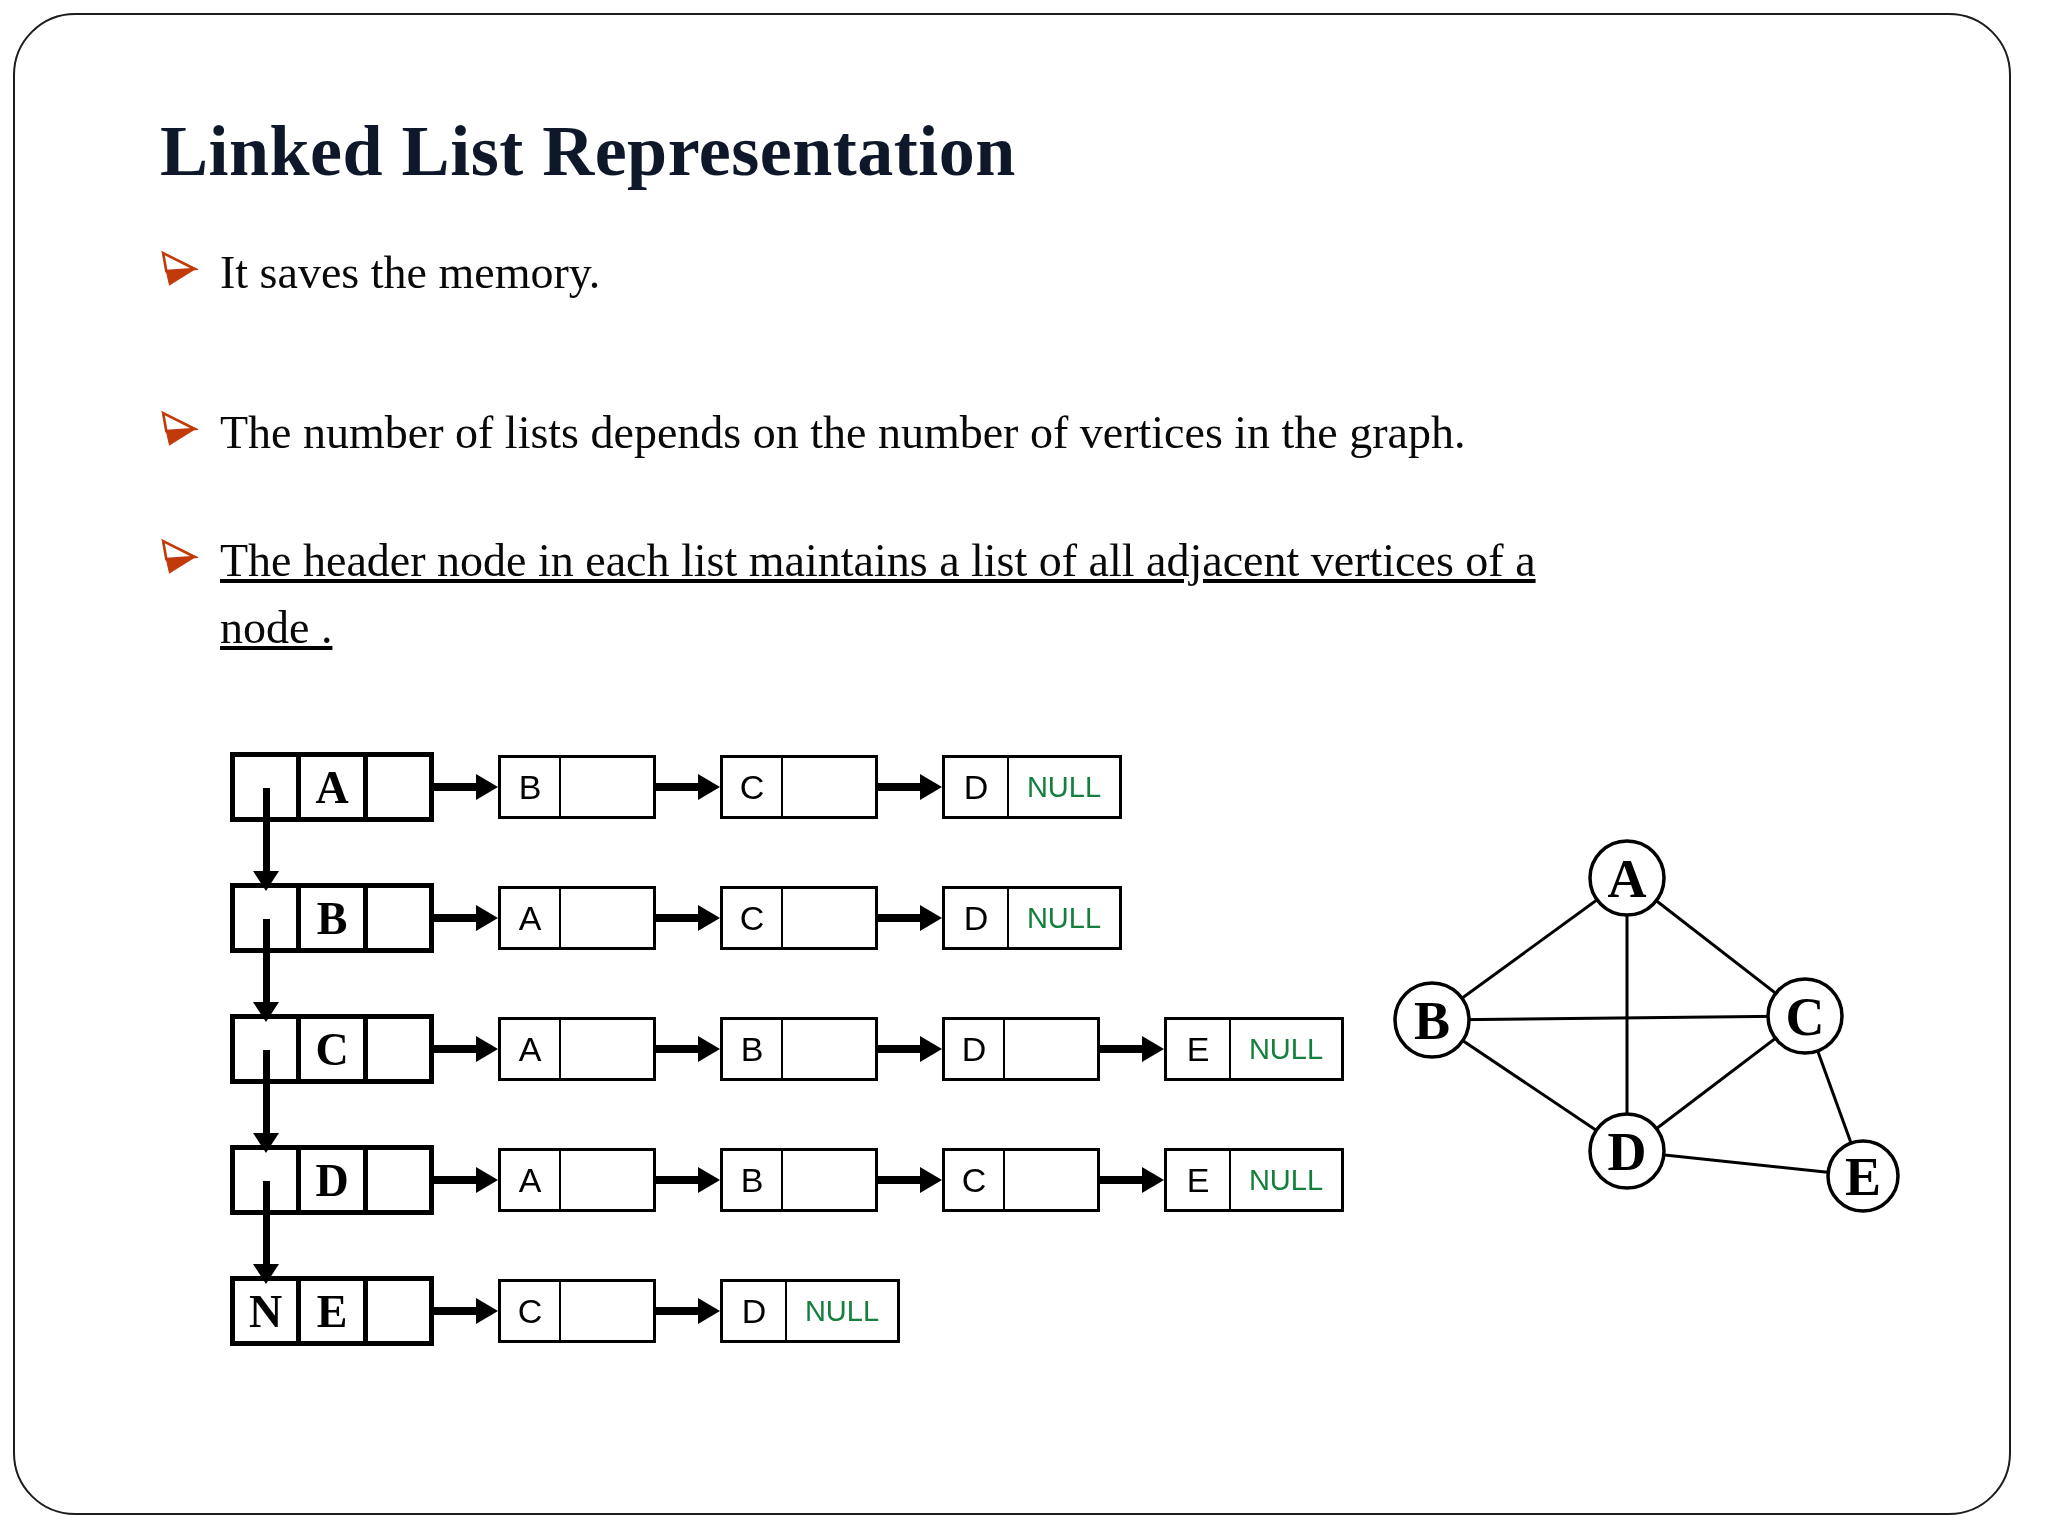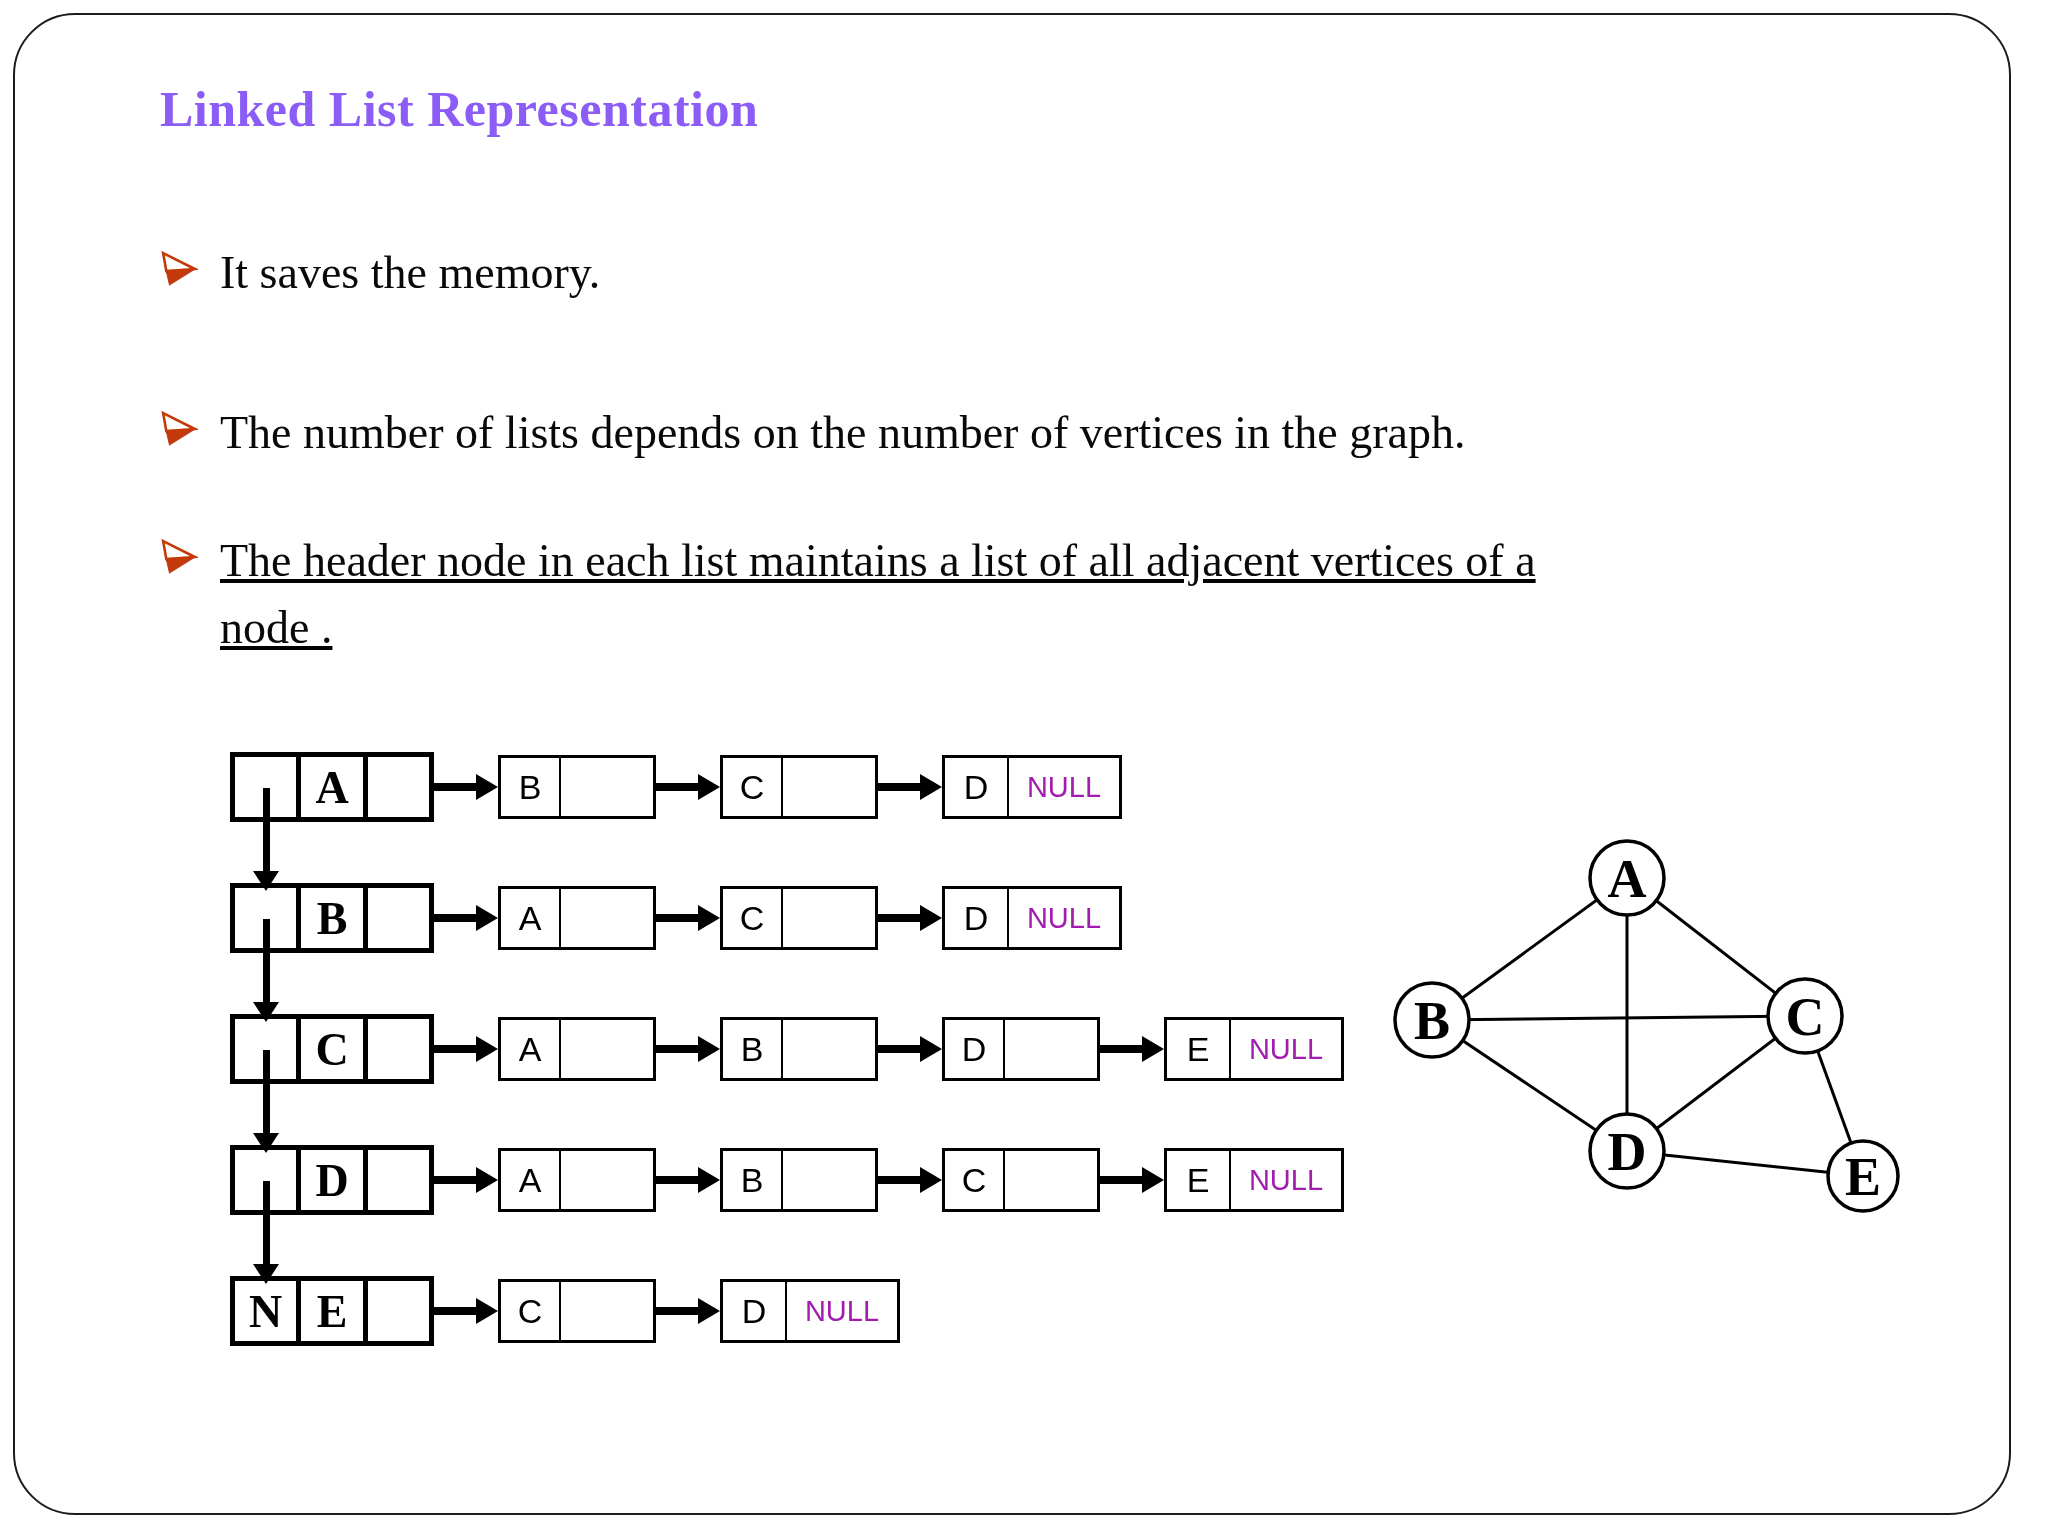--- a/index.html
+++ b/index.html
@@ -7,22 +7,22 @@
     width:2048px;height:1536px;position:relative;background:#ffffff;
     font-family:"Liberation Serif", serif;overflow:hidden;
   }
   
   .frame{
     position:absolute;left:13px;top:13px;right:37px;bottom:21px;
     border:2px solid #1c1c1c;border-radius:62px;pointer-events:none;
   }
   
   .title{
-    position:absolute;left:160px;top:80px;
-    font-size:50px;font-weight:bold;color:#8b5cf6;letter-spacing:.5px;
+    position:absolute;left:160px;top:110px;
+    font-size:72px;font-weight:bold;color:#0f172a;letter-spacing:.5px;
   }
   
   .bullet{position:absolute;left:160px;display:flex;align-items:flex-start;}
   .bullet .marker{flex:none;margin-top:10px;margin-right:22px;}
   .bullet .btext{
     font-size:46px;color:#090909;line-height:1.45;max-width:1720px;
   }
   
   .ll-row{position:absolute;left:230px;height:70px;display:flex;align-items:center;}
   .hdr{
@@ -40,21 +40,21 @@
     content:'';position:absolute;left:42px;top:1px;width:0;height:0;
     border-left:22px solid #000;border-top:13px solid transparent;border-bottom:13px solid transparent;
   }
   .node{
     flex:none;display:flex;width:152px;height:58px;
     border:3px solid #000;background:#fff;
   }
   .node .ncell{display:flex;align-items:center;justify-content:center;}
   .node .nlabel{width:58px;border-right:2px solid #000;
     font-family:"Liberation Sans", sans-serif;font-size:34px;color:#000;}
-  .node .nnext{flex:1;font-family:"Liberation Sans", sans-serif;font-size:29px;color:#a21caf;}
+  .node .nnext{flex:1;font-family:"Liberation Sans", sans-serif;font-size:29px;color:#15803d;}
   .node.nullnode{width:174px;}
   .node.nullnode .nlabel{width:62px;}
   
   .varrow{position:absolute;left:253px;width:26px;}
   .varrow::before{
     content:'';position:absolute;left:10px;top:0;width:7px;height:calc(100% - 20px);background:#000;
   }
   .varrow::after{
     content:'';position:absolute;left:0;bottom:0;width:0;height:0;
     border-top:20px solid #000;border-left:13px solid transparent;border-right:13px solid transparent;

